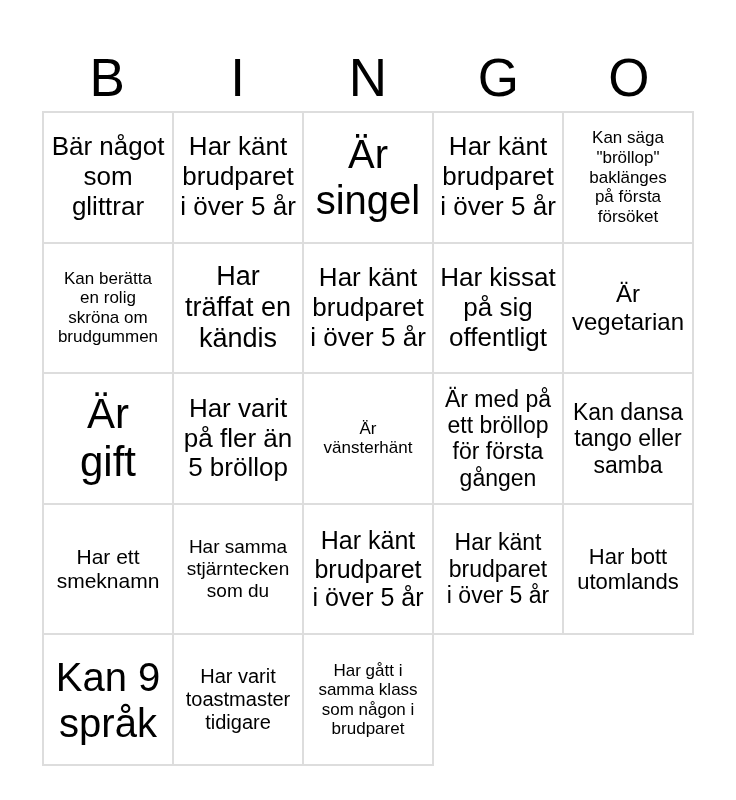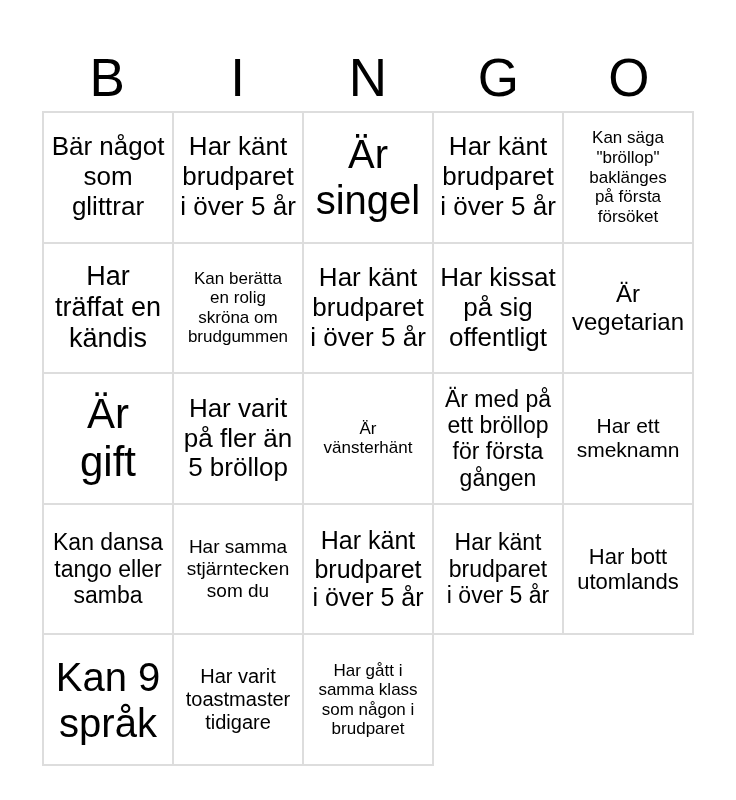--- a/index.html
+++ b/index.html
@@ -84,53 +84,53 @@
 singel</div>
     <div class="cell" style="font-size:26px">Har känt
 brudparet
 i över 5 år</div>
     <div class="cell" style="font-size:17px">Kan säga
 "bröllop"
 baklänges
 på första
 försöket</div>
 
-    <div class="cell" style="font-size:27px">Har
-träffat en
-kändis</div>
     <div class="cell" style="font-size:17px">Kan berätta
 en rolig
 skröna om
 brudgummen</div>
+    <div class="cell" style="font-size:27px">Har
+träffat en
+kändis</div>
     <div class="cell" style="font-size:26px">Har känt
 brudparet
 i över 5 år</div>
     <div class="cell" style="font-size:26px">Har kissat
 på sig
 offentligt</div>
     <div class="cell" style="font-size:24px">Är
 vegetarian</div>
 
     <div class="cell" style="font-size:42px">Är
 gift</div>
     <div class="cell" style="font-size:26px">Har varit
 på fler än
 5 bröllop</div>
     <div class="cell" style="font-size:17px">Är
 vänsterhänt</div>
     <div class="cell" style="font-size:23px">Är med på
 ett bröllop
 för första
 gången</div>
-    <div class="cell" style="font-size:21px">Har ett
-smeknamn</div>
-
     <div class="cell" style="font-size:23px">Kan dansa
 tango eller
 samba</div>
+
+    <div class="cell" style="font-size:21px">Har ett
+smeknamn</div>
     <div class="cell" style="font-size:19px">Har samma
 stjärntecken
 som du</div>
     <div class="cell" style="font-size:25px">Har känt
 brudparet
 i över 5 år</div>
 
     <div class="cell" style="font-size:23px">Har känt
 brudparet
 i över 5 år</div>

